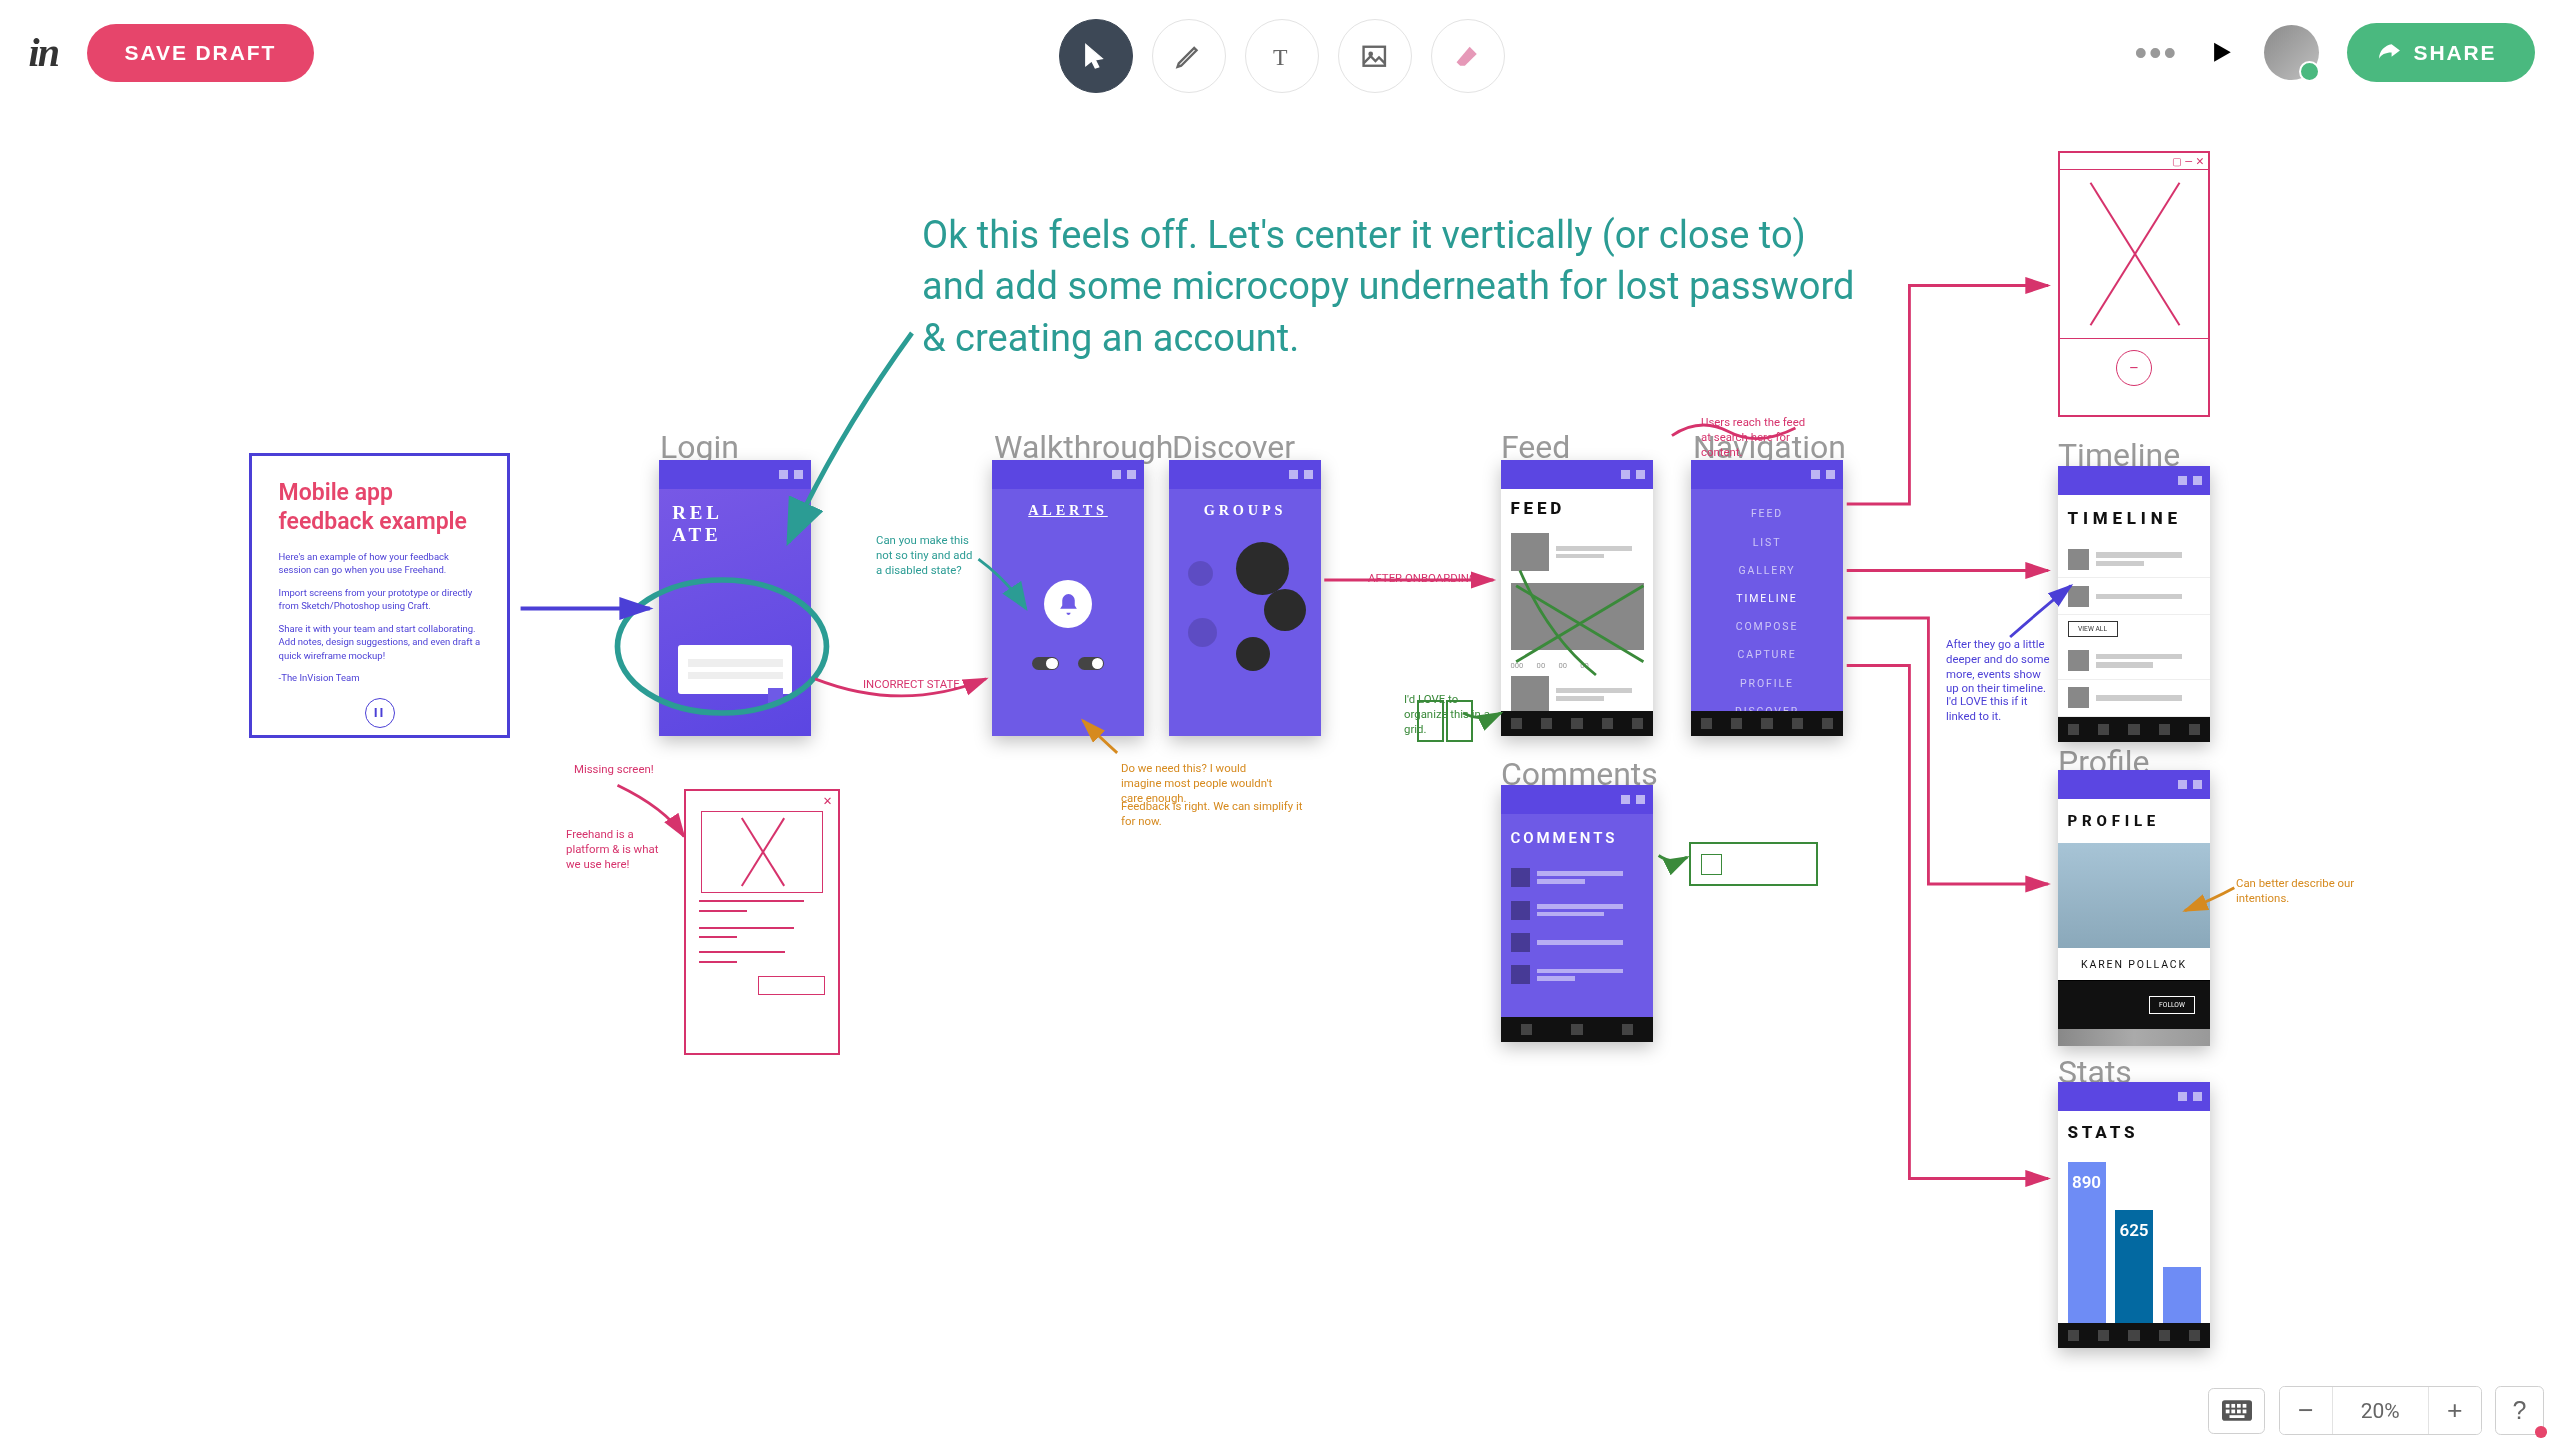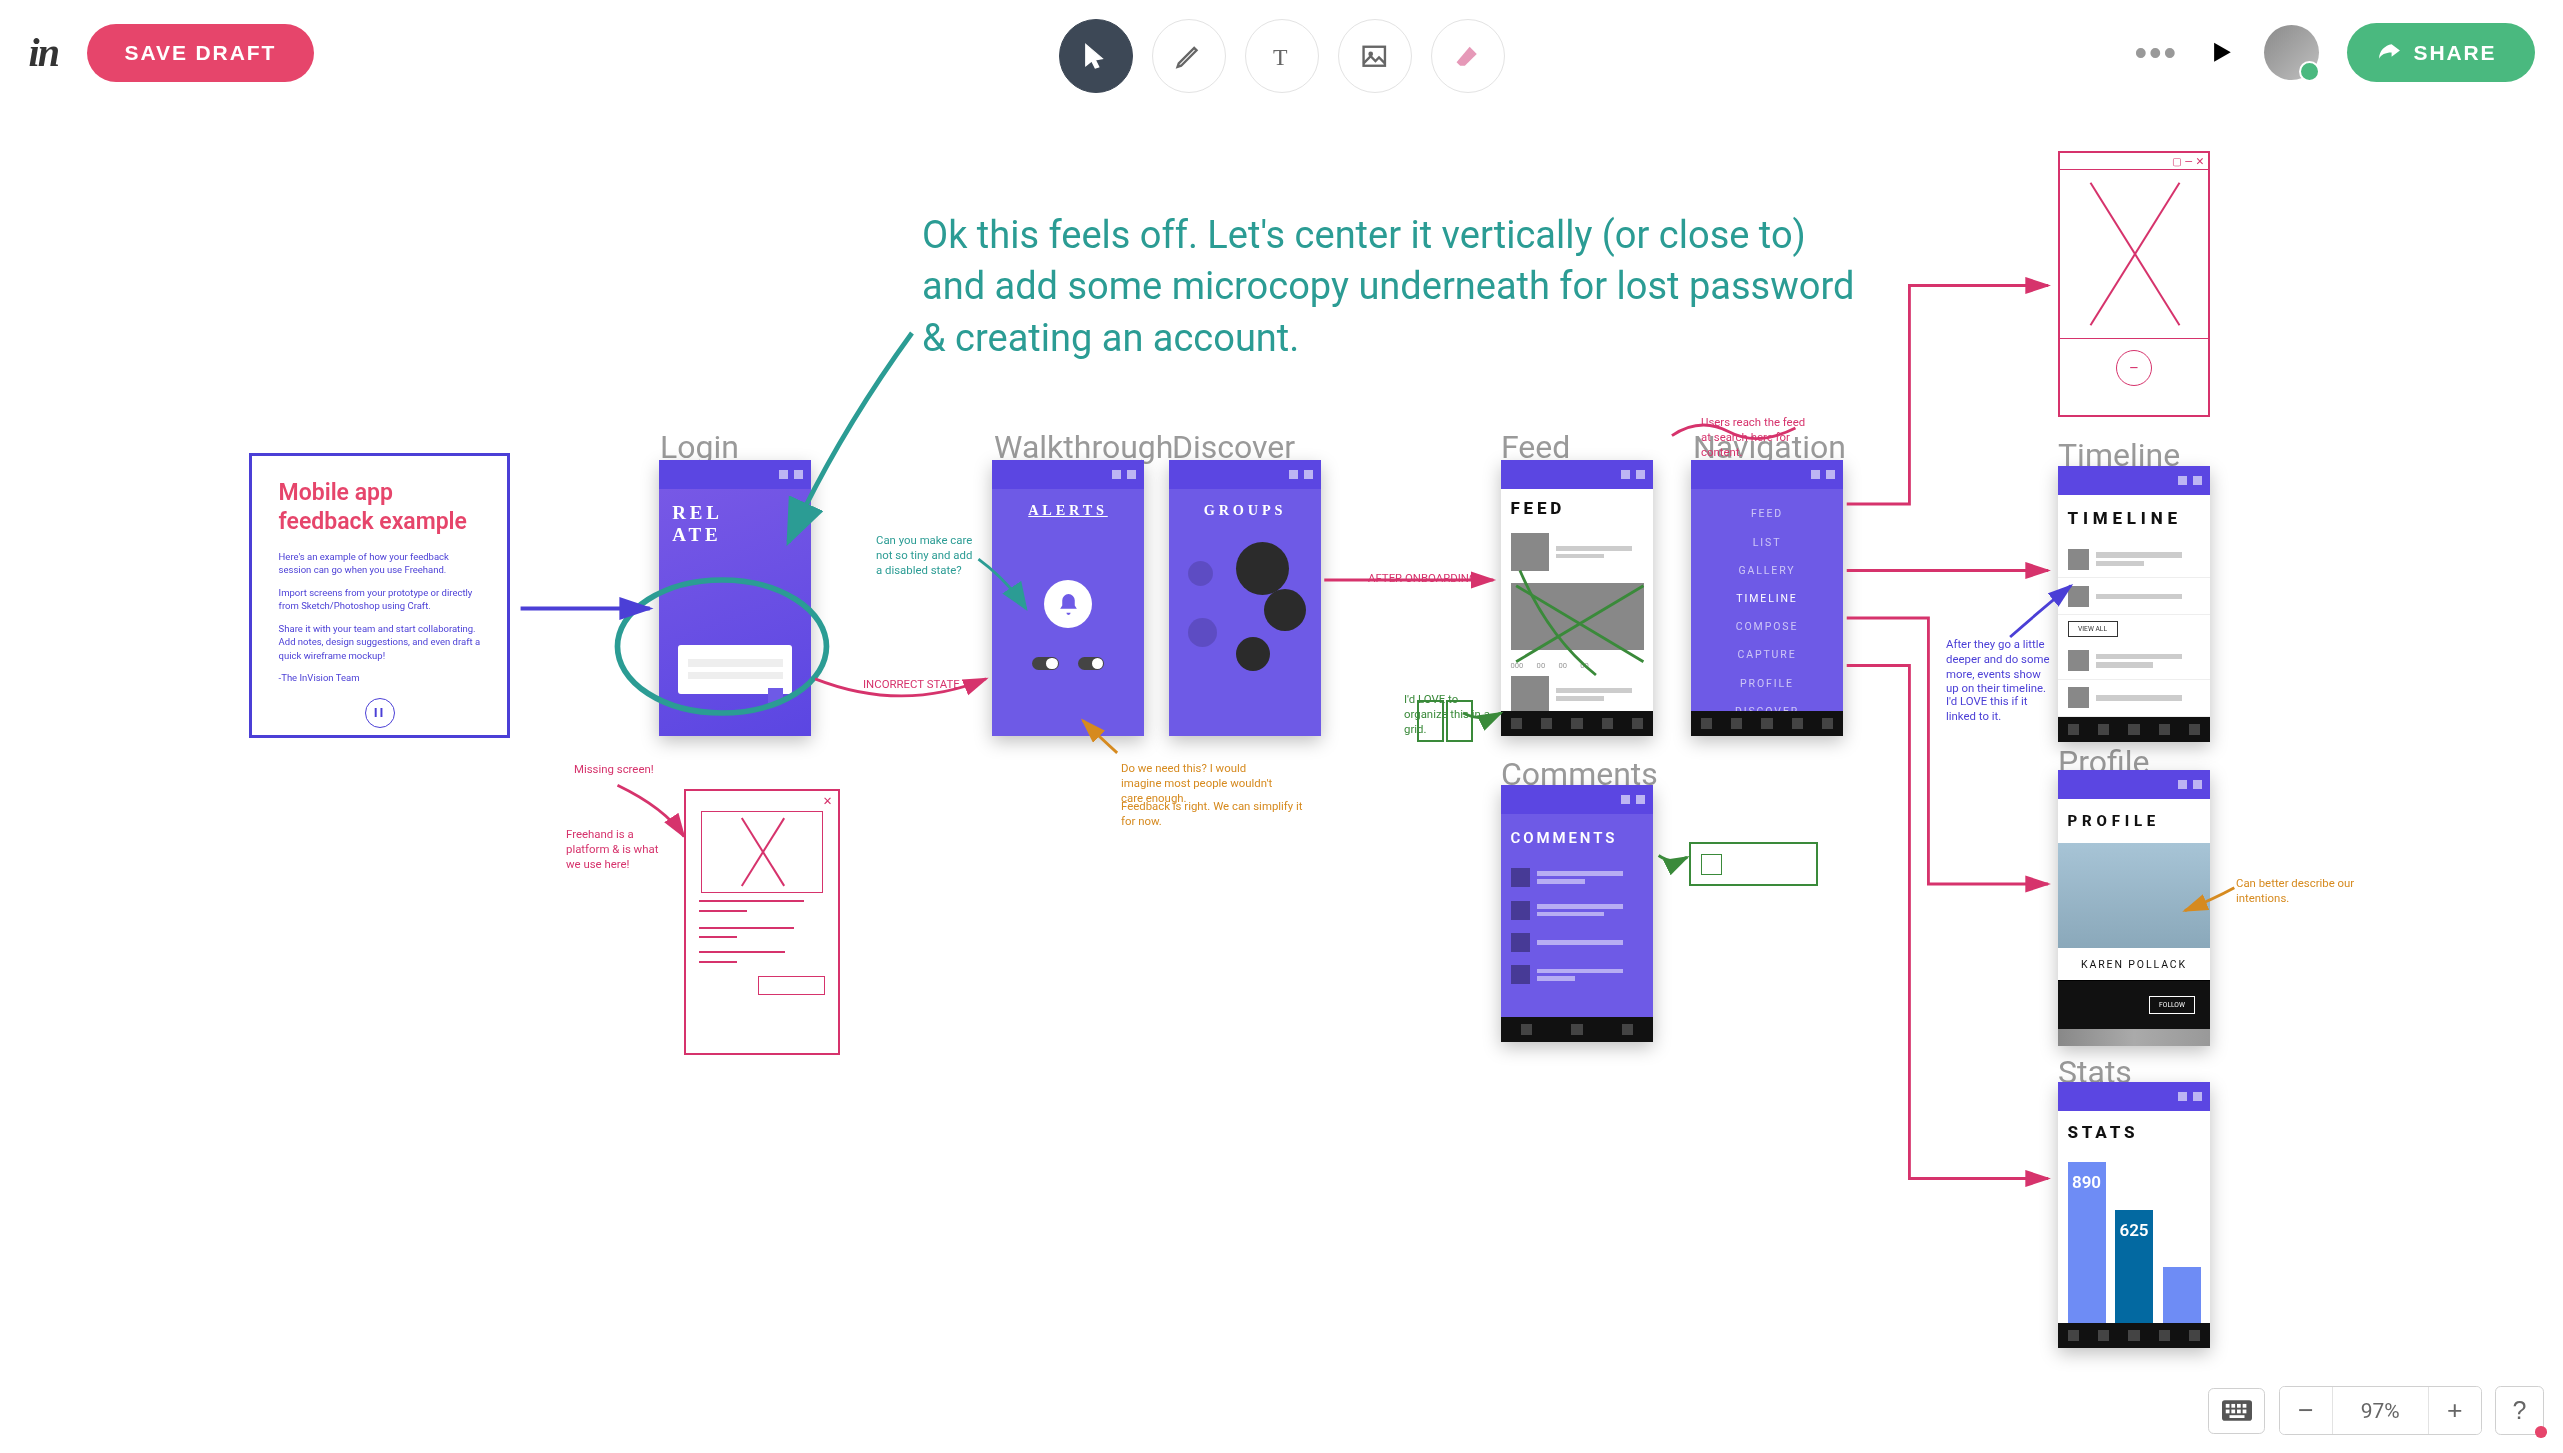--- a/index.html
+++ b/index.html
@@ -572,21 +572,21 @@
 
   <div class="green-box" style="top:595px;left:1417px;width:26.6px;height:42px;"></div>
   <div class="green-box" style="top:595px;left:1446px;width:26.6px;height:42px;"></div>
   <div class="green-box" style="top:737px;left:1689px;width:129px;height:44px;">
     <div style="border:1.9px solid #3a8a3a;width:21px;height:21px;margin:9.5px;"></div>
   </div>
 
   <div class="tiny-note pink" style="top:657px;left:574px;">Missing screen!</div>
   <div class="tiny-note pink" style="top:722px;left:566px;width:105px;">Freehand is a platform &amp; is what we use here!</div>
   <div class="tiny-note pink" style="top:572px;left:863px;">INCORRECT STATE</div>
-  <div class="tiny-note teal" style="top:428px;left:876px;width:105px;">Can you make care not so tiny and add a disabled state?</div>
+  <div class="tiny-note teal" style="top:428px;left:876px;width:105px;">Can you make this not so tiny and add a disabled state?</div>
   <div class="tiny-note orange" style="top:656px;left:1121px;width:152px;">Do we need this? I would imagine most people wouldn't care enough.</div>
   <div class="tiny-note orange" style="top:694px;left:1121px;width:190px;">Feedback is right. We can simplify it for now.</div>
   <div class="tiny-note pink" style="top:466px;left:1368px;">AFTER ONBOARDING</div>
   <div class="tiny-note green" style="top:587px;left:1404px;width:95px;">I'd LOVE to organize this in a grid.</div>
   <div class="tiny-note pink" style="top:310px;left:1701px;width:114px;">Users reach the feed at search here for content.</div>
   <div class="tiny-note blue" style="top:532px;left:1946px;width:105px;">After they go a little deeper and do some more, events show up on their timeline.</div>
   <div class="tiny-note blue" style="top:589px;left:1946px;width:105px;">I'd LOVE this if it linked to it.</div>
   <div class="tiny-note orange" style="top:771px;left:2236px;width:133px;">Can better describe our intentions.</div>
 
   <svg class="svg-overlay" viewBox="0 0 2698 1420" width="2563" height="1349">
@@ -652,18 +652,18 @@
         <rect x="22" y="4" width="4" height="4" fill="#fff"></rect>
         <rect x="4" y="10" width="4" height="4" fill="#fff"></rect>
         <rect x="10" y="10" width="4" height="4" fill="#fff"></rect>
         <rect x="16" y="10" width="4" height="4" fill="#fff"></rect>
         <rect x="22" y="10" width="4" height="4" fill="#fff"></rect>
         <rect x="8" y="16" width="16" height="3" fill="#fff"></rect>
       </svg>
   </button>
   <div class="zoom-group">
     <button class="zoom-btn">−</button>
-    <div class="zoom-val">97%</div>
+    <div class="zoom-val">20%</div>
     <button class="zoom-btn">+</button>
   </div>
   <button class="help-btn">?</button>
 </div>
 
 
 </body></html>

